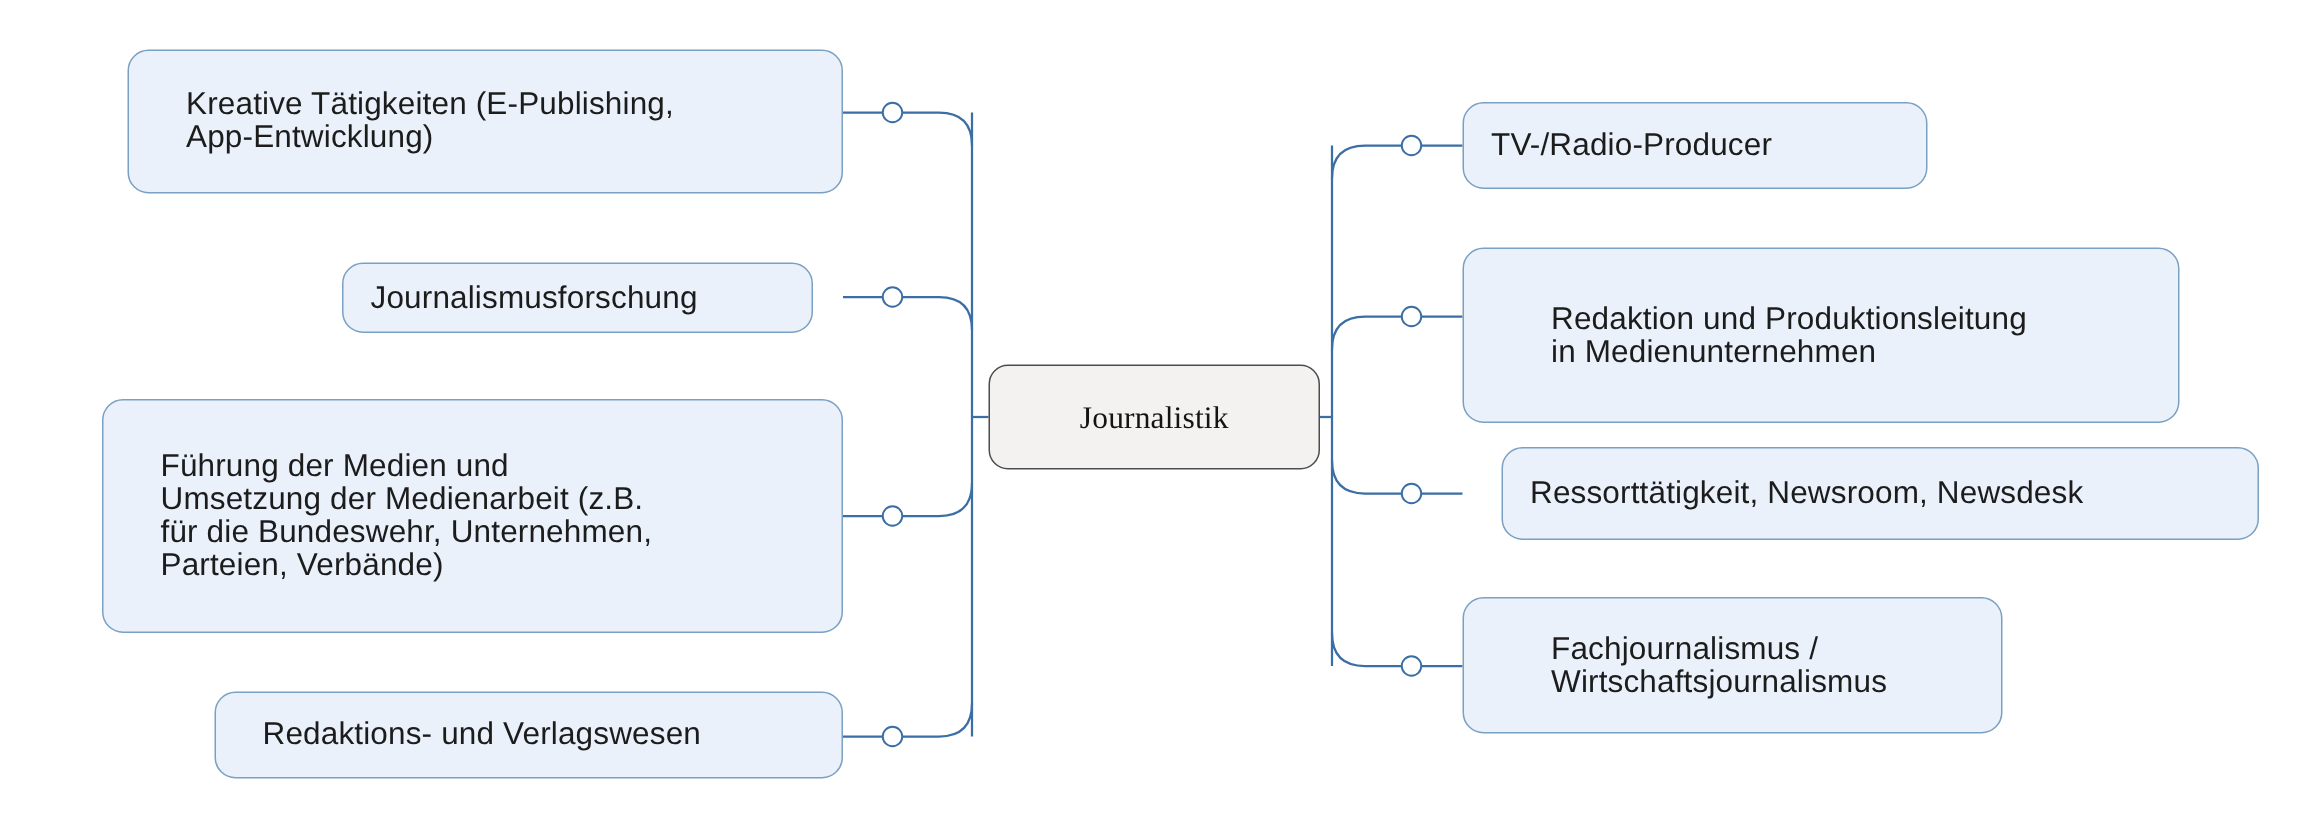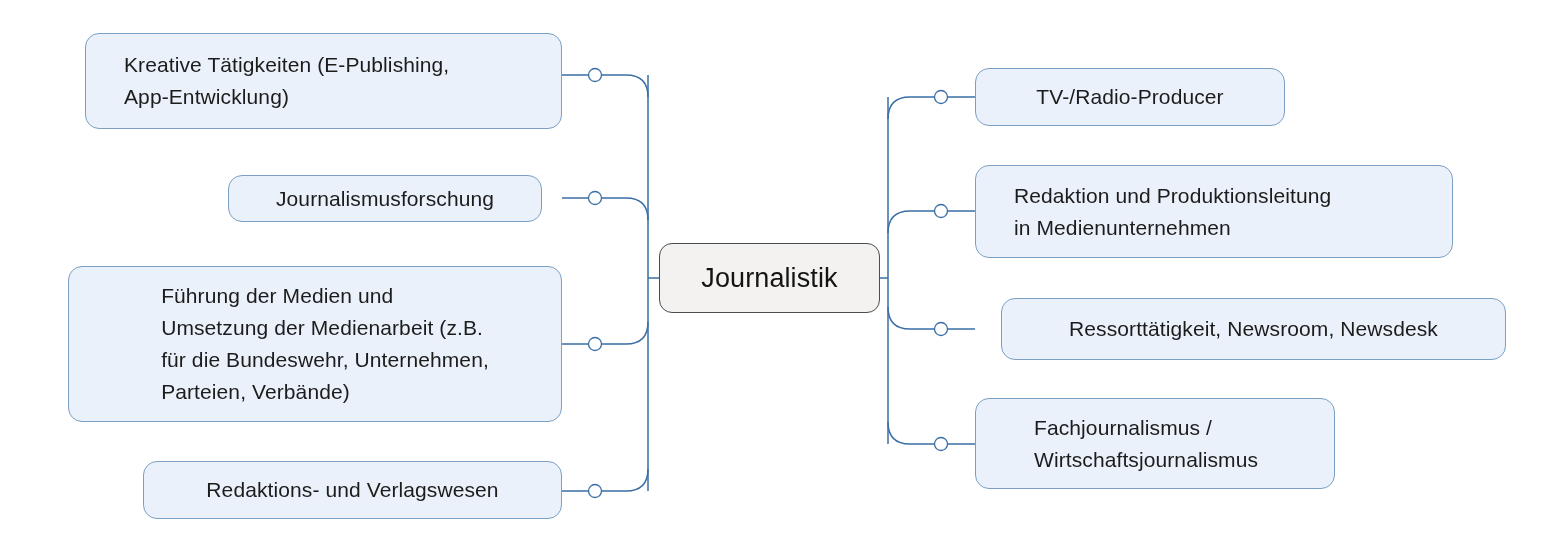--- a/index.html
+++ b/index.html
@@ -32,45 +32,46 @@
     align-items: center;
     border-radius: 14px;
     z-index: 2;
   }
   .node.branch {
     background: #eaf1fa;
     border: 1.4px solid #7aa0c4;
     justify-content: flex-start;
   }
   .node.branch.centered {
-    justify-content: center;
+    justify-content: flex-start;
   }
   .node.root {
     background: #f3f2f0;
     border: 1.5px solid #4d4d4d;
     justify-content: center;
     border-radius: 13px;
   }
   .node-label {
     font-size: 21px;
-    line-height: 32px;
+    line-height: 22px;
     color: #1c1c1c;
     white-space: pre-line;
     letter-spacing: 0.1px;
   }
   .node.branch .node-label {
     padding: 0 18px 0 38px;
   }
   .node.branch.centered .node-label {
     padding: 0 18px;
   }
   .node.root .node-label {
-    font-size: 27px;
+    font-size: 21px;
     padding: 0 20px;
     color: #141414;
+    font-family: Liberation Serif, serif;
   }
 </style>
 </head>
 <body>
 
 <div id="canvas">
 
   <svg id="connectors" viewBox="0 0 1542 554" width="1542" height="554" aria-hidden="true">
       <line x1="648" y1="75" x2="648" y2="491" stroke="#3a6ea5" stroke-width="1.5"></line>
       <line x1="648" y1="278" x2="659" y2="278" stroke="#3a6ea5" stroke-width="1.5"></line>
@@ -102,38 +103,38 @@
       <circle cx="941" cy="444" r="6.5" fill="#ffffff" stroke="#3a6ea5" stroke-width="1.3"></circle>
     </svg>
 
   <div class="node branch" style="left: 85px; top: 33px; width: 477px; height: 96px;">
     <span class="node-label">Kreative Tätigkeiten (E-Publishing,
 App-Entwicklung)</span>
   </div>
   <div class="node branch centered" style="left: 228px; top: 175px; width: 314px; height: 47px;">
     <span class="node-label">Journalismusforschung</span>
   </div>
-  <div class="node branch" style="left: 68px; top: 266px; width: 494px; height: 156px; justify-content: center;">
+  <div class="node branch" style="left: 68px; top: 266px; width: 494px; height: 156px;">
     <span class="node-label">Führung der Medien und
 Umsetzung der Medienarbeit (z.B.
 für die Bundeswehr, Unternehmen,
 Parteien, Verbände)</span>
   </div>
-  <div class="node branch centered" style="left: 143px; top: 461px; width: 419px; height: 58px;">
+  <div class="node branch centered" style="left: 143px; top: 461px; width: 419px; height: 58px; padding-left: 13px;">
     <span class="node-label">Redaktions- und Verlagswesen</span>
   </div>
 
   <div class="node root" style="left: 659px; top: 243px; width: 221px; height: 70px;">
     <span class="node-label">Journalistik</span>
   </div>
 
   <div class="node branch centered" style="left: 975px; top: 68px; width: 310px; height: 58px;">
     <span class="node-label">TV-/Radio-Producer</span>
   </div>
-  <div class="node branch" style="left: 975px; top: 165px; width: 478px; height: 93px;">
+  <div class="node branch" style="left: 975px; top: 165px; width: 478px; height: 117px; padding-left: 20px;">
     <span class="node-label">Redaktion und Produktionsleitung
 in Medienunternehmen</span>
   </div>
   <div class="node branch centered" style="left: 975px; top: 298px; width: 505px; height: 62px; margin-left: 26px;">
     <span class="node-label">Ressorttätigkeit, Newsroom, Newsdesk</span>
   </div>
   <div class="node branch" style="left: 975px; top: 398px; width: 360px; height: 91px; padding-left: 20px;">
     <span class="node-label">Fachjournalismus /
 Wirtschaftsjournalismus</span>
   </div>

